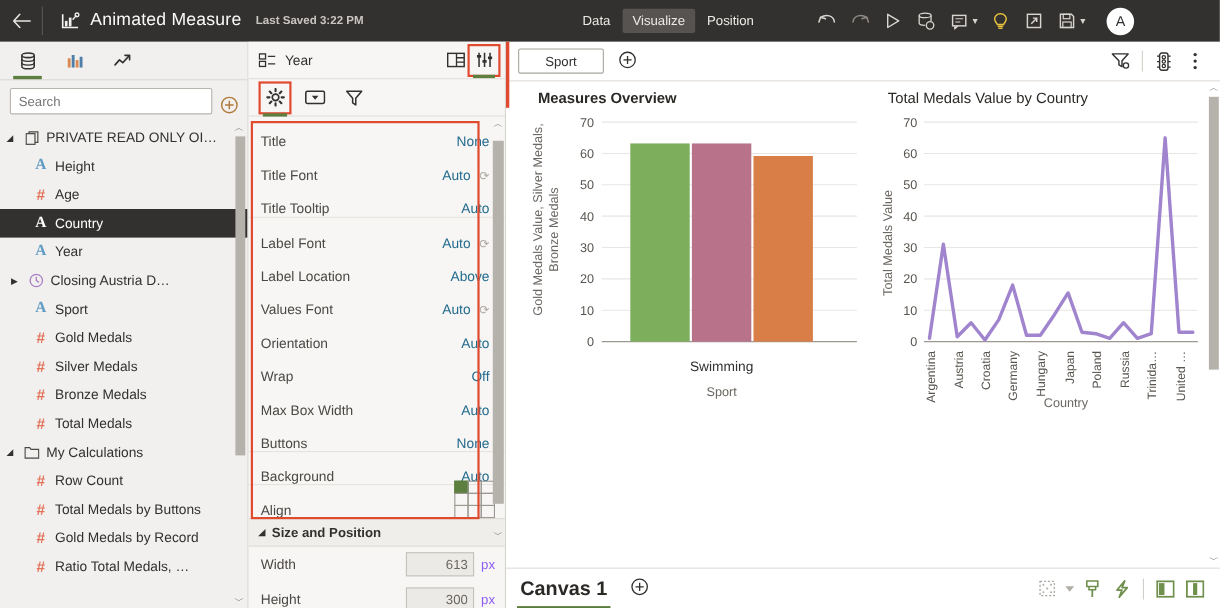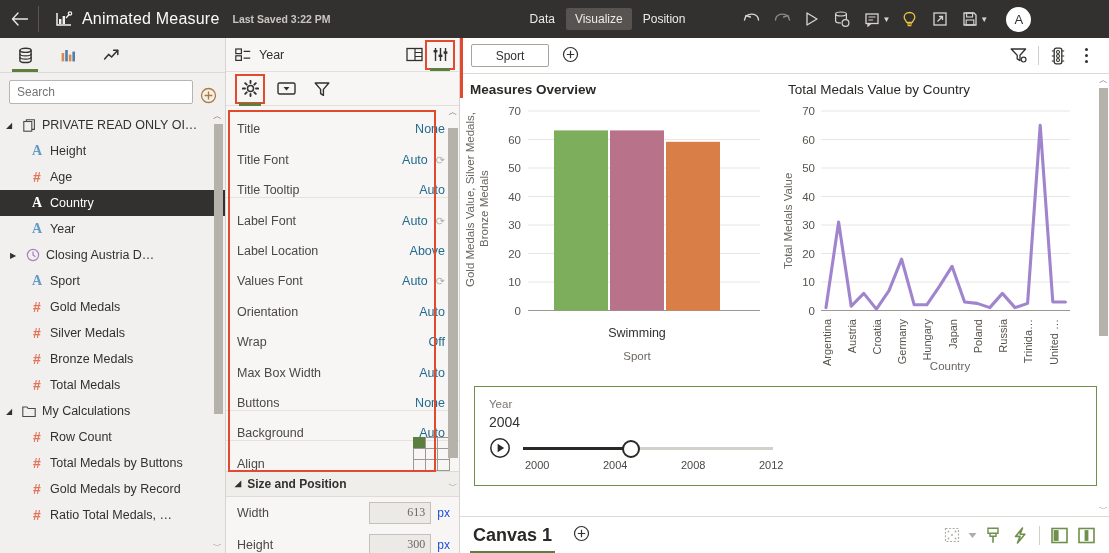--- a/index.html
+++ b/index.html
@@ -138,43 +138,43 @@
   .pp-section {
     height: 26px; display: flex; align-items: center; padding-left: 9px; font-size: 12px;
     font-weight: bold; color: #33312f; background: #efeeeb; border-top: 1px solid #dedbd7;
     border-bottom: 1px solid #dedbd7;
   }
   .pp-section .caret { font-size: 8px; margin-right: 6px; }
   .pp-field { height: 32px; display: flex; align-items: center; padding: 0 9px 0 11px; font-size: 12.5px; color: #4b4845; }
   .pp-field .flabel { flex: 1; }
   .pp-field input {
     width: 62px; height: 22px; border: 1px solid #c4c0ba; background: #eceae7; text-align: right;
-    padding: 0 5px; font-size: 12px; color: #6a6661; font-family: Liberation Serif, serif;
-  }
-  .pp-field .unit { margin-left: 6px; font-size: 12px; color: #1d4ed8; }
+    padding: 0 5px; font-size: 12px; color: #6a6661; font-family: Liberation Sans, sans-serif;
+  }
+  .pp-field .unit { margin-left: 6px; font-size: 12px; color: #8b5cf6; }
   .pp-scroll { position: absolute; right: 0; top: 0; bottom: 0; width: 12px; }
   .pp-scroll .thumb { position: absolute; top: 22px; width: 10px; height: 330px; background: #b5b1ab; right: 1px; }
 
   
   .canvasarea { flex: 1; display: flex; flex-direction: column; min-width: 0; background: #ffffff; }
   .canvas-toolbar {
     height: 36px; display: flex; align-items: center; padding: 0 9px 0 11px;
     border-bottom: 1px solid #dedbd7; flex: 0 0 36px;
   }
   .chip {
     height: 23px; min-width: 78px; border: 1px solid #a8a49e; border-radius: 2px; background: #fff;
     display: flex; align-items: center; justify-content: center; font-size: 12px; color: #33312f;
     padding: 0 11px; cursor: pointer;
   }
   .ct-add { margin-left: 13px; cursor: pointer; }
   .ct-spacer { flex: 1; }
   .ct-icon { width: 28px; height: 28px; display: flex; align-items: center; justify-content: center; cursor: pointer; }
   .ct-div { width: 1px; height: 19px; background: #d2cfca; margin: 0 5px; }
 
-  .canvas-body { flex: 1; position: relative; overflow: hidden; display: flex; flex-direction: column; }
+  .canvas-body { flex: 1; position: relative; overflow: hidden; display: flex; flex-direction: row; margin-left: 19px; }
   .vizrow { display: flex; flex: 0 0 300px; padding: 8px 0 0 0; }
   .viz { position: relative; }
   .viz-title { font-size: 13.5px; color: #2b2926; margin-left: 10px; }
   .viz-title.bold { font-weight: bold; }
 
   .slider-card {
     margin: 8px 12px 0 14px; border: 1px solid #6f8f4c; background: #fff; height: 100px;
     position: relative; padding: 11px 0 0 14px;
   }
   .sl-label { font-size: 11.5px; color: #7a7670; }

